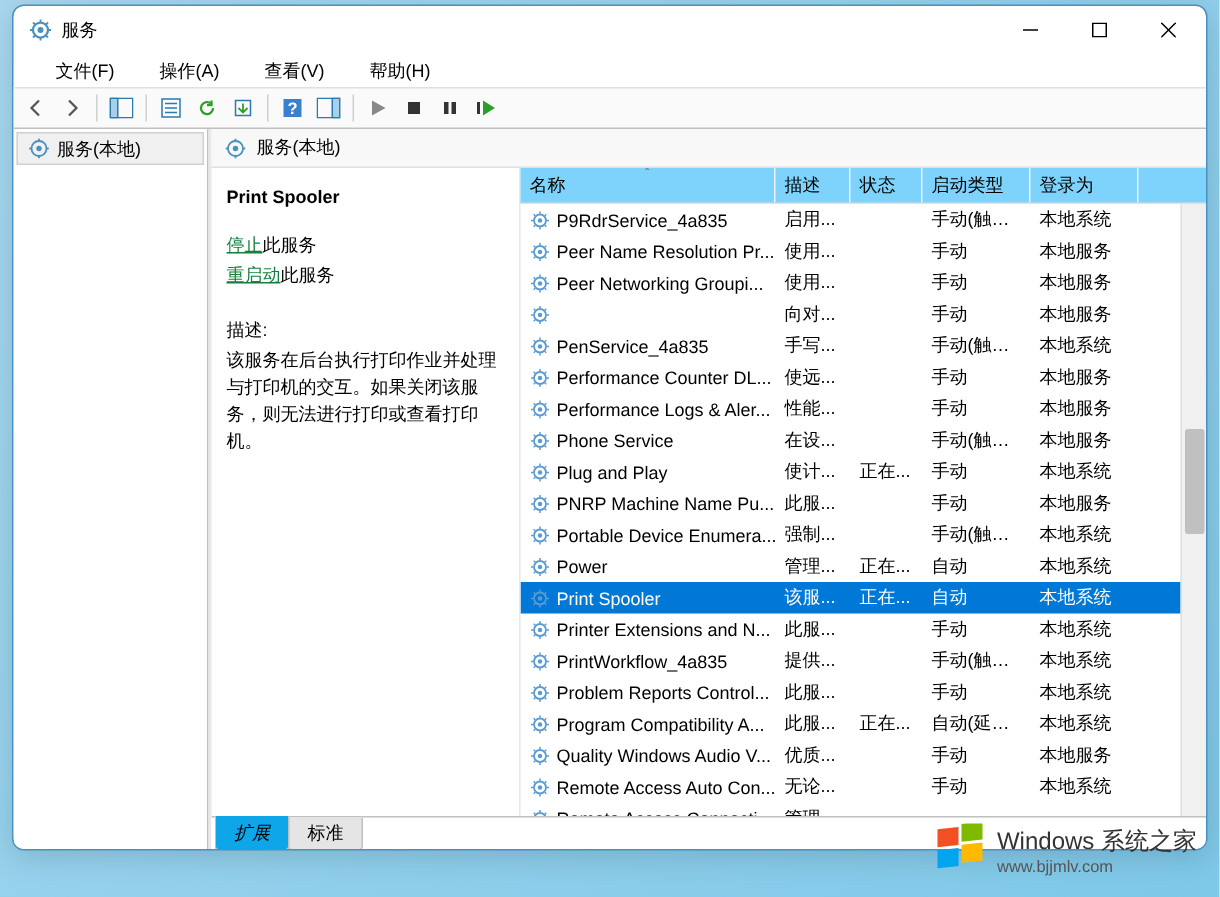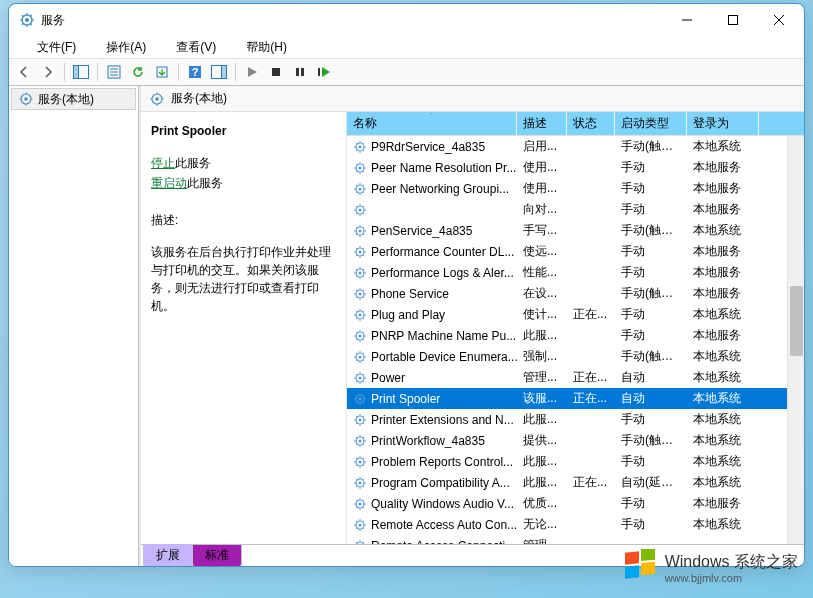--- a/index.html
+++ b/index.html
@@ -20,37 +20,37 @@
 .tree .treeitem { height: 22px; display: flex; align-items: center; padding: 2px 6px; font-size: 12px; background: #f0f0f0; border: 1px solid #d0d0d0; margin: 2px; }
 .tree .treeitem .ticon { width: 16px; height: 16px; margin-right: 4px; }
 .content { flex: 1; display: flex; flex-direction: column; border-left: 2px solid #e8e8e8; }
 .content-header { height: 26px; background: #f8f8f8; border-bottom: 1px solid #e0e0e0; display: flex; align-items: center; padding: 0 8px; font-size: 12px; }
 .content-header .hicon { width: 16px; height: 16px; margin-right: 6px; }
 .content-body { flex: 1; display: flex; overflow: hidden; }
 .detail-pane { width: 205px; padding: 12px 10px; font-size: 12px; }
 .detail-pane .svc-name { font-weight: bold; font-size: 12px; margin-bottom: 16px; }
 .detail-pane .action-link { color: #15803d; text-decoration: underline; cursor: pointer; }
 .detail-pane .action-line { margin-bottom: 2px; line-height: 1.5; }
-.detail-pane .desc-label { margin-top: 20px; margin-bottom: 14px; }
+.detail-pane .desc-label { margin-top: 20px; margin-bottom: 2px; }
 .detail-pane .desc-text { line-height: 1.5; }
 .list-pane { flex: 1; display: flex; flex-direction: column; border-left: 1px solid #e8e8e8; }
 .list-header { height: 24px; display: flex; border-bottom: 1px solid #e0e0e0; font-size: 12px; background: #7dd3fc; }
 .list-header .col { padding: 4px 6px; border-right: 1px solid #f0f0f0; display: flex; align-items: center; position: relative; }
 .list-header .col .sort { position: absolute; top: -1px; left: 50%; transform: translateX(-50%); font-size: 8px; color: #666; }
 .list-rows { flex: 1; overflow: hidden; position: relative; }
 .list-rows .row { height: 21px; display: flex; align-items: center; font-size: 12px; }
 .list-rows .row.selected { background: #0078d7; color: #fff; }
 .list-rows .row .cell { padding: 0 6px; white-space: nowrap; overflow: hidden; text-overflow: ellipsis; }
 .list-rows .row .name-cell { display: flex; align-items: center; }
 .list-rows .row .ricon { width: 14px; height: 14px; margin-right: 4px; flex-shrink: 0; }
 .scrollbar { position: absolute; right: 0; top: 0; width: 17px; height: 100%; background: #f0f0f0; border-left: 1px solid #e0e0e0; }
 .scrollbar .thumb { position: absolute; left: 2px; width: 13px; background: #c0c0c0; border-radius: 2px; }
 .tabs { height: 22px; border-top: 1px solid #c0c0c0; display: flex; align-items: flex-start; font-size: 12px; background: #fff; padding-left: 2px; }
-.tabs .tab { padding: 2px 12px; border: 1px solid #c0c0c0; border-top: none; background: #a21caf; margin-right: -1px; border-bottom-left-radius: 3px; border-bottom-right-radius: 3px; }
-.tabs .tab.active { background: #c4b5fd; position: relative; top: -1px; padding-top: 3px; }
+.tabs .tab { padding: 2px 12px; border: 1px solid #c0c0c0; border-top: none; background: #e5e5e5; margin-right: -1px; border-bottom-left-radius: 3px; border-bottom-right-radius: 3px; }
+.tabs .tab.active { background: #0ea5e9; position: relative; top: -1px; padding-top: 3px; font-style: italic; }
 .watermark { position: absolute; right: 15px; bottom: 10px; display: flex; align-items: center; font-size: 14px; color: #333; }
 .watermark .wmlogo { margin-right: 6px; }
 .watermark .wmtxt { display: flex; flex-direction: column; line-height: 1.2; }
 .watermark .wmtxt .big { font-size: 16px; }
 .watermark .wmtxt .small { font-size: 11px; color: #555; }
 
 
 .c-name { width: 170px; }
 .c-desc { width: 50px; }
 .c-status { width: 48px; }

